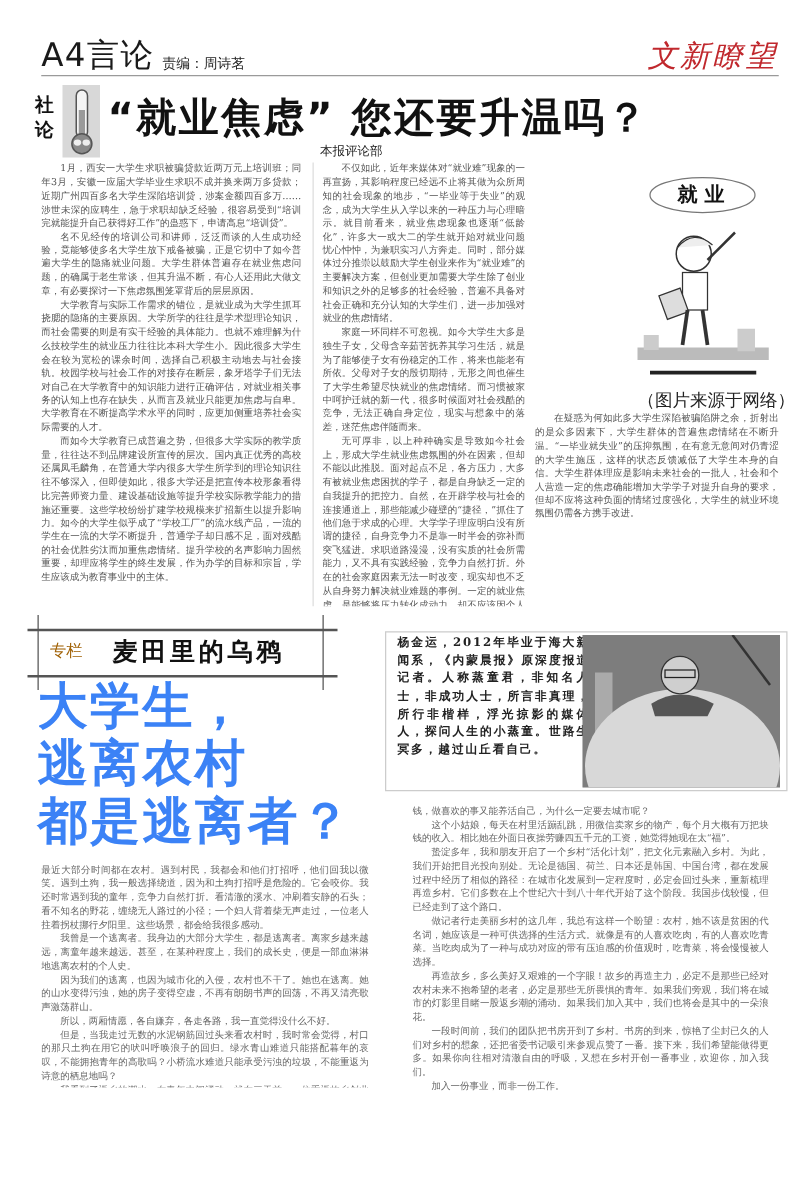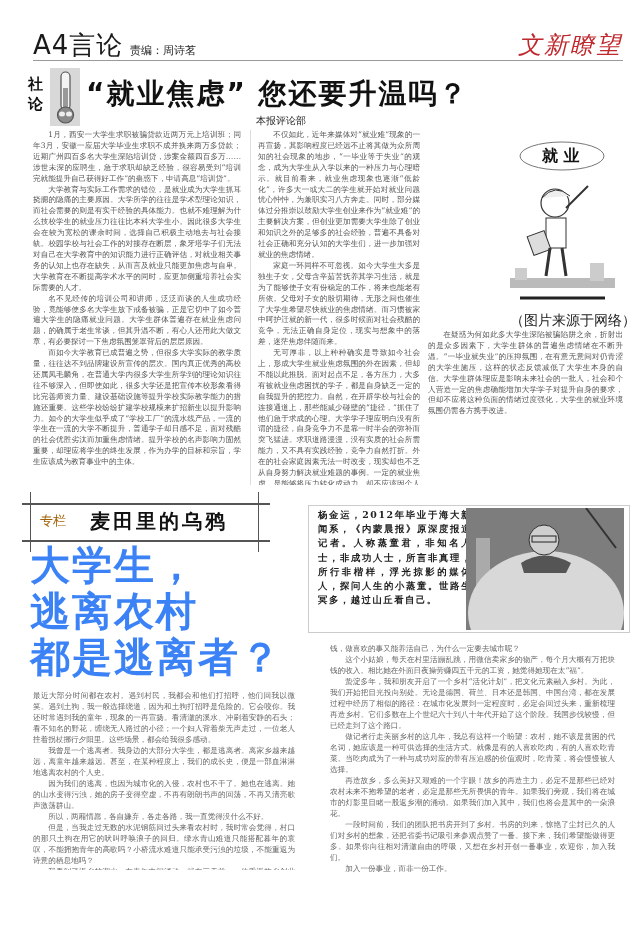--- a/index.html
+++ b/index.html
@@ -27,21 +27,21 @@
 
     
     .sheji {
       left: 28px; top: 74px; width: 18px; font-size: 15px; font-weight: bold; color: #111; line-height: 20px;
     }
     .thermo {
       left: 50px; top: 68px; width: 30px; height: 58px; background: #d8d8d8;
     }
     .headline {
       left: 86px; top: 70px; font-family: "DejaVu Sans", sans-serif; font-weight: bold;
-      font-size: 28px; color: #111; letter-spacing: 2px; line-height: 48px; white-space: nowrap;
+      font-size: 32px; color: #111; letter-spacing: 2px; line-height: 48px; white-space: nowrap;
     }
     .byline { left: 256px; top: 114px; font-size: 10px; color: #222; font-family: "DejaVu Sans", sans-serif; }
 
     .col-text {
       font-size: 7.6px; line-height: 10.9px; color: #555; text-align: justify; margin: 0;
     }
     .col-text p { margin: 0; text-indent: 2em; }
     .ed-col1 { left: 33px; top: 130px; width: 208px; height: 355px; overflow: hidden; }
     .ed-col2 { left: 258px; top: 130px; width: 162px; height: 355px; overflow: hidden; }
     .ed-col3b { left: 428px; top: 330px; width: 195px; height: 160px; overflow: hidden; }
@@ -91,22 +91,22 @@
     <circle cx="15.5" cy="47" r="8" fill="#8a8a8a" stroke="#555" stroke-width="1.2"></circle>
     <ellipse cx="12" cy="46" rx="3" ry="2.5" fill="#eee"></ellipse>
     <ellipse cx="19" cy="46" rx="3" ry="2.5" fill="#eee"></ellipse>
   </svg>
 </div>
 <div class="abs headline">“就业焦虑” 您还要升温吗？</div>
 <div class="abs byline">本报评论部</div>
 
 <div class="abs ed-col1 col-text">
   <p>1月，西安一大学生求职被骗贷款近两万元上培训班；同年3月，安徽一应届大学毕业生求职不成并换来两万多贷款；近期广州四百多名大学生深陷培训贷，涉案金额四百多万……涉世未深的应聘生，急于求职却缺乏经验，很容易受到“培训完就能提升自己获得好工作”的蛊惑下，申请高息“培训贷”。</p>
+  <p>名不见经传的培训公司和讲师，泛泛而谈的人生成功经验，竟能够使多名大学生放下戒备被骗，正是它切中了如今普遍大学生的隐痛就业问题。大学生群体普遍存在就业焦虑问题，的确属于老生常谈，但其升温不断，有心人还用此大做文章，有必要探讨一下焦虑氛围笼罩背后的层层原因。</p>
   <p>大学教育与实际工作需求的错位，是就业成为大学生抓耳挠腮的隐痛的主要原因。大学所学的往往是学术型理论知识，而社会需要的则是有实干经验的具体能力。也就不难理解为什么技校学生的就业压力往往比本科大学生小。因此很多大学生会在较为宽松的课余时间，选择自己积极主动地去与社会接轨。校园学校与社会工作的对接存在断层，象牙塔学子们无法对自己在大学教育中的知识能力进行正确评估，对就业相关事务的认知上也存在缺失，从而言及就业只能更加焦虑与自卑。大学教育在不断提高学术水平的同时，应更加侧重培养社会实际需要的人才。</p>
-  <p>名不见经传的培训公司和讲师，泛泛而谈的人生成功经验，竟能够使多名大学生放下戒备被骗，正是它切中了如今普遍大学生的隐痛就业问题。大学生群体普遍存在就业焦虑问题，的确属于老生常谈，但其升温不断，有心人还用此大做文章，有必要探讨一下焦虑氛围笼罩背后的层层原因。</p>
   <p>而如今大学教育已成普遍之势，但很多大学实际的教学质量，往往达不到品牌建设所宣传的层次。国内真正优秀的高校还属凤毛麟角，在普通大学内很多大学生所学到的理论知识往往不够深入，但即使如此，很多大学还是把宣传本校形象看得比完善师资力量、建设基础设施等提升学校实际教学能力的措施还重要。这些学校纷纷扩建学校规模来扩招新生以提升影响力。如今的大学生似乎成了“学校工厂”的流水线产品，一流的学生在一流的大学不断提升，普通学子却日感不足，面对残酷的社会优胜劣汰而加重焦虑情绪。提升学校的名声影响力固然重要，却理应将学生的终生发展，作为办学的目标和宗旨，学生应该成为教育事业中的主体。</p>
 </div>
 <div class="abs col-sep" style="left:250px; top:130px; height:355px;"></div>
 <div class="abs ed-col2 col-text">
   <p>不仅如此，近年来媒体对“就业难”现象的一再宣扬，其影响程度已经远不止将其做为众所周知的社会现象的地步，“一毕业等于失业”的观念，成为大学生从入学以来的一种压力与心理暗示。就目前看来，就业焦虑现象也逐渐“低龄化”，许多大一或大二的学生就开始对就业问题忧心忡忡，为兼职实习八方奔走。同时，部分媒体过分推崇以鼓励大学生创业来作为“就业难”的主要解决方案，但创业更加需要大学生除了创业和知识之外的足够多的社会经验，普遍不具备对社会正确和充分认知的大学生们，进一步加强对就业的焦虑情绪。</p>
   <p>家庭一环同样不可忽视。如今大学生大多是独生子女，父母含辛茹苦抚养其学习生活，就是为了能够使子女有份稳定的工作，将来也能老有所依。父母对子女的殷切期待，无形之间也催生了大学生希望尽快就业的焦虑情绪。而习惯被家中呵护迁就的新一代，很多时候面对社会残酷的竞争，无法正确自身定位，现实与想象中的落差，迷茫焦虑伴随而来。</p>
   <p>无可厚非，以上种种确实是导致如今社会上，形成大学生就业焦虑氛围的外在因素，但却不能以此推脱。面对起点不足，各方压力，大多有被就业焦虑困扰的学子，都是自身缺乏一定的自我提升的把控力。自然，在开辟学校与社会的连接通道上，那些能减少碰壁的“捷径，”抓住了他们急于求成的心理。大学学子理应明白没有所谓的捷径，自身竞争力不是靠一时半会的弥补而突飞猛进。求职道路漫漫，没有实质的社会所需能力，又不具有实践经验，竞争力自然打折。外在的社会家庭因素无法一时改变，现实却也不乏从自身努力解决就业难题的事例。一定的就业焦虑，是能够将压力转化成动力，却不应该因个人竞争力不足而归咎于整个社会大环境。若每位都依仗外部因素的改变，大学生就业焦虑的阴霾只能继续笼罩在学子的心头。</p>
 </div>
 <div class="abs ed-col3b col-text">
   <p>在疑惑为何如此多大学生深陷被骗陷阱之余，折射出的是众多因素下，大学生群体的普遍焦虑情绪在不断升温。“一毕业就失业”的压抑氛围，在有意无意间对仍青涩的大学生施压，这样的状态反馈减低了大学生本身的自信。大学生群体理应是影响未来社会的一批人，社会和个人营造一定的焦虑确能增加大学学子对提升自身的要求，但却不应将这种负面的情绪过度强化，大学生的就业环境氛围仍需各方携手改进。</p>
@@ -152,21 +152,21 @@
     <rect x="10" y="30" width="14" height="60" fill="#aaa"></rect>
     <path d="M120 0 L150 40" stroke="#333" stroke-width="2"></path>
     <ellipse cx="80" cy="105" rx="78" ry="62" fill="#d8d8d8"></ellipse>
     <circle cx="78" cy="32" r="15" fill="#cfcfcf" stroke="#333"></circle>
     <rect x="66" y="28" width="24" height="6" fill="none" stroke="#222"></rect>
     <path d="M55 55 Q78 40 105 55 L100 65 L58 65 Z" fill="#555"></path>
   </svg>
 </div>
 
 <div class="abs lower-l lower-text">
-  <p>最近大部分时间都在农村。遇到村民，我都会和他们打招呼，他们回我以微笑。遇到土狗，我一般选择绕道，因为和土狗打招呼是危险的。它会咬你。我还时常遇到我的童年，现象的一再宣扬。看清澈的溪水、冲刷着安静的石头；看不知名的野花，缠绕无人路过的小径；一个妇人背着柴无声走过，一位老人拄着拐杖挪行夕阳里。这些场景，都会给我很多感动。</p>
+  <p>最近大部分时间都在农村。遇到村民，我都会和他们打招呼，他们回我以微笑。遇到土狗，我一般选择绕道，因为和土狗打招呼是危险的。它会咬你。我还时常遇到我的童年，竞争力自然打折。看清澈的溪水、冲刷着安静的石头；看不知名的野花，缠绕无人路过的小径；一个妇人背着柴无声走过，一位老人拄着拐杖挪行夕阳里。这些场景，都会给我很多感动。</p>
   <p class="ind">我曾是一个逃离者。我身边的大部分大学生，都是逃离者。离家乡越来越远，离童年越来越远。甚至，在某种程度上，我们的成长史，便是一部血淋淋地逃离农村的个人史。</p>
   <p class="ind">因为我们的逃离，也因为城市化的入侵，农村也不干了。她也在逃离。她的山水变得污浊，她的房子变得空虚，不再有朗朗书声的回荡，不再又清亮歌声激荡群山。</p>
   <p class="ind">所以，两厢情愿，各自嫌弃，各走各路，我一直觉得没什么不好。</p>
   <p class="ind">但是，当我走过无数的水泥钢筋回过头来看农村时，我时常会觉得，村口的那只土狗在用它的吠叫呼唤浪子的回归。绿水青山难道只能搭配暮年的哀叹，不能拥抱青年的高歌吗？小桥流水难道只能承受污浊的垃圾，不能重返为诗意的栖息地吗？</p>
   <p class="ind">我看到了返乡的潮水，在青年中间涌动。就在三天前，一位重返故乡创业的女大学生跟我说：你不知道在家乡的乐趣，在这里你经常会发现，这个东西是你小时候吃的，那个东西是你小时候玩的，都能卖到</p>
 </div>
 
 <div class="abs lower-r lower-text">
   <p>钱，做喜欢的事又能养活自己，为什么一定要去城市呢？</p>
   <p class="ind">这个小姑娘，每天在村里活蹦乱跳，用微信卖家乡的物产，每个月大概有万把块钱的收入。相比她在外面日夜操劳赚四五千元的工资，她觉得她现在太“福”。</p>

